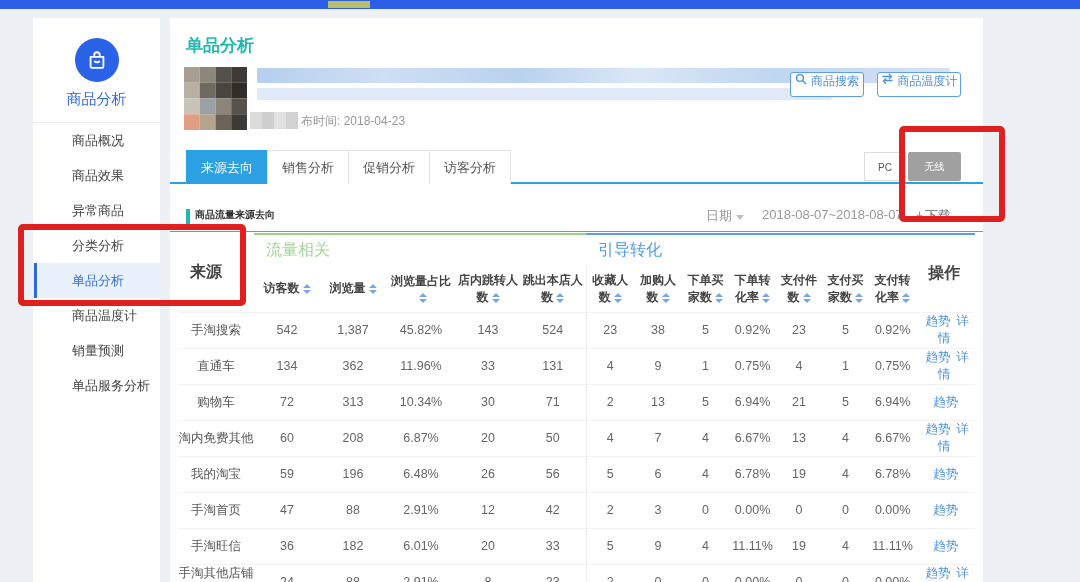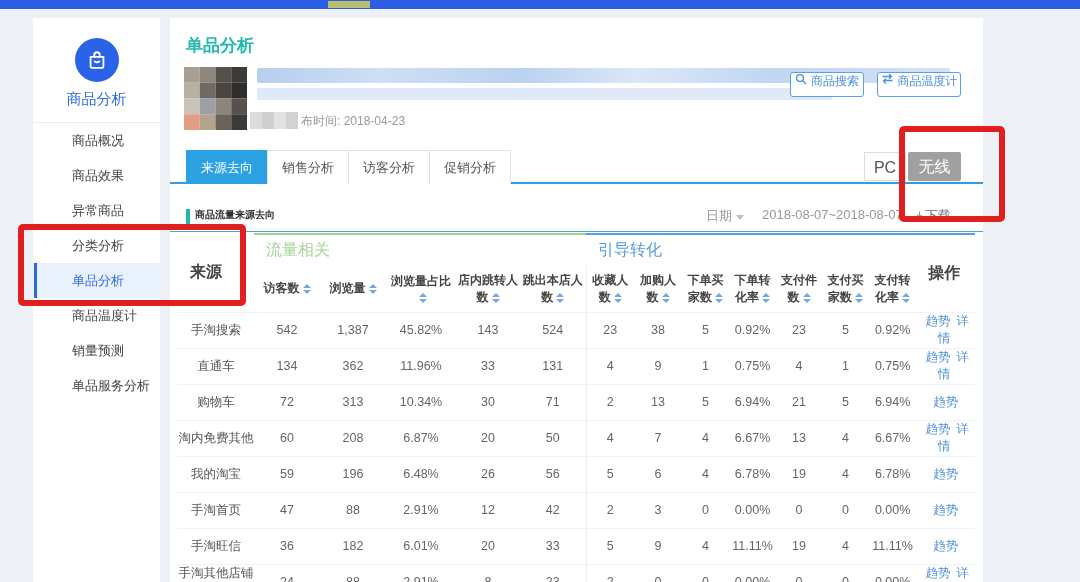--- a/index.html
+++ b/index.html
@@ -37,21 +37,21 @@
                  background:#fff; cursor:pointer; }
   .btn-search { left:620px; width:74px; }
   .btn-thermo { left:707px; width:84px; }
 
   
   .tabs-row { position:absolute; left:0; top:132px; width:813px; height:34px; border-bottom:2px solid #2ba0e2; }
   .tab { float:left; margin-left:-1px; height:34px; line-height:34px; padding:0 14px; font-size:13px; color:#555;
          border:1px solid #e3e3e3; border-bottom:none; background:#fff; cursor:pointer; }
   .tab:first-child { margin-left:16px; }
   .tab.active { background:#2ba0e2; border-color:#2ba0e2; color:#fff; }
-  .toggle { position:absolute; top:134px; height:29px; line-height:29px; text-align:center; font-size:16px; cursor:pointer; }
+  .toggle { position:absolute; top:134px; height:29px; line-height:29px; text-align:center; font-size:10px; cursor:pointer; }
   .toggle-pc { left:694px; width:42px; background:#fff; border:1px solid #ddd; color:#555; }
   .toggle-wl { left:738px; width:53px; background:#a0a0a0; color:#fff; border-radius:2px; }
 
   
   .section-row { position:absolute; left:0; top:178px; width:813px; height:36px; border-bottom:1px solid #44a6d9; }
   .sec-title { position:absolute; left:16px; top:12px; font-size:10px; font-weight:bold; color:#333; padding-left:9px; }
   .sec-title::before { content:""; position:absolute; left:0; top:1px; width:4px; height:15px; background:#1fb9ae; }
   .date-label { position:absolute; left:536px; top:11px; font-size:13px; color:#999; cursor:pointer; }
   .caret { display:inline-block; width:0; height:0; border-left:4px solid transparent; border-right:4px solid transparent; border-top:5px solid #b9bfc9; margin-left:4px; }
   .date-range { position:absolute; left:592px; top:11px; font-size:13px; color:#999; }
@@ -148,22 +148,22 @@
     <svg width="13" height="11" viewBox="0 0 13 11" fill="none" stroke="#4a90e2" stroke-width="1.3">
       <path d="M1.5 3.5h8.5M8 1l2.5 2.5L8 6"></path>
         <path d="M11.5 7.5H3M5 5.5L2.5 8 5 10.5"></path>
     </svg>
     <span>商品温度计</span>
   </div>
 
   <div class="tabs-row">
     <div class="tab active">来源去向</div>
     <div class="tab">销售分析</div>
+    <div class="tab">促销分析</div>
     <div class="tab">访客分析</div>
-    <div class="tab">促销分析</div>
   </div>
   <div class="toggle toggle-pc">PC</div>
   <div class="toggle toggle-wl">无线</div>
 
   <div class="section-row">
     <div class="sec-title">商品流量来源去向</div>
     <div class="date-label"><span>日期</span><span class="caret"></span></div>
     <div class="date-range">2018-08-07~2018-08-07</div>
     <div class="download">
       <svg width="11" height="12" viewBox="0 0 12 12" fill="none" stroke="#8a94a6" stroke-width="1.3">

